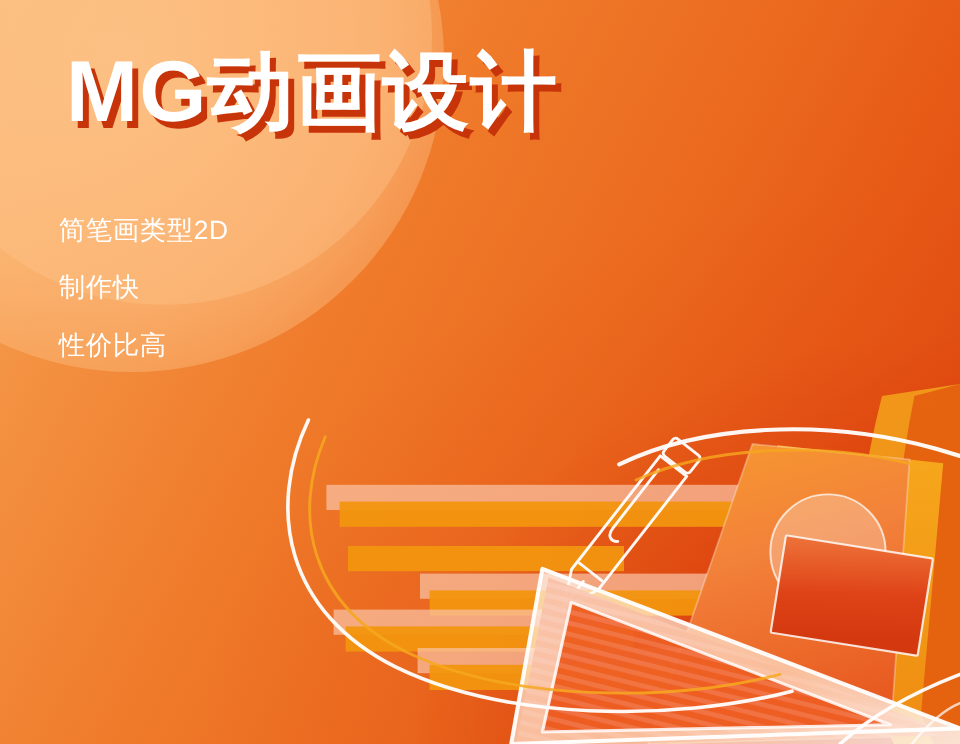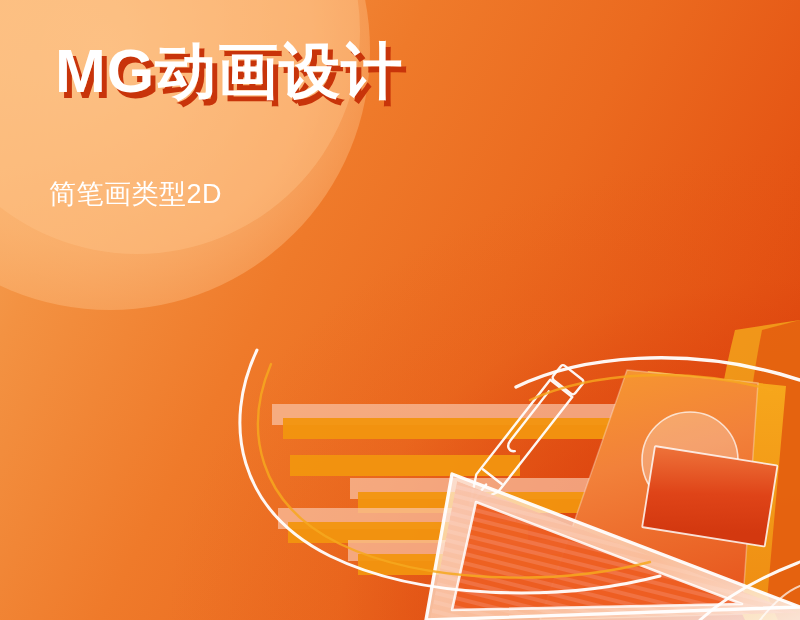--- a/index.html
+++ b/index.html
@@ -64,38 +64,38 @@
     border-radius: 50%;
     background: rgba(255,196,140,0.38);
     filter: blur(0.4px);
   }
 
   
   .headline {
     position: absolute;
     left: 55px;
     top: 41px;
-    font-size: 61px;
+    font-size: 72px;
     line-height: 1;
     font-weight: bold;
     letter-spacing: 1px;
     color: #ffffff;
     text-shadow: 5px 6px 0 #c8340a;
     white-space: nowrap;
   }
   .sublist {
     position: absolute;
     left: 49px;
     top: 181px;
     margin: 0;
     padding: 0;
     list-style: none;
   }
   .sublist li {
-    font-size: 27px;
+    font-size: 22px;
     line-height: 1;
     color: #ffffff;
     letter-spacing: 0.5px;
     margin-bottom: 26px;
     white-space: nowrap;
   }
 
   
   .art {
     position: absolute;
@@ -205,15 +205,17 @@
         <path d="M 700 620 C 740 584 790 566 800 562" stroke="#FFFFFF" stroke-opacity="0.95" stroke-width="3"></path>
         <path d="M 760 620 C 776 600 790 590 800 586" stroke="#FFFFFF" stroke-opacity="0.70" stroke-width="2"></path>
       </g>
     </svg>
   </div>
 
   <div class="headline">MG动画设计</div>
 
   <ul class="sublist">
     <li>简笔画类型2D</li>
+    <li>制作快</li>
+    <li>性价比高</li>
   </ul>
 
 </div>
 
 </body></html>

